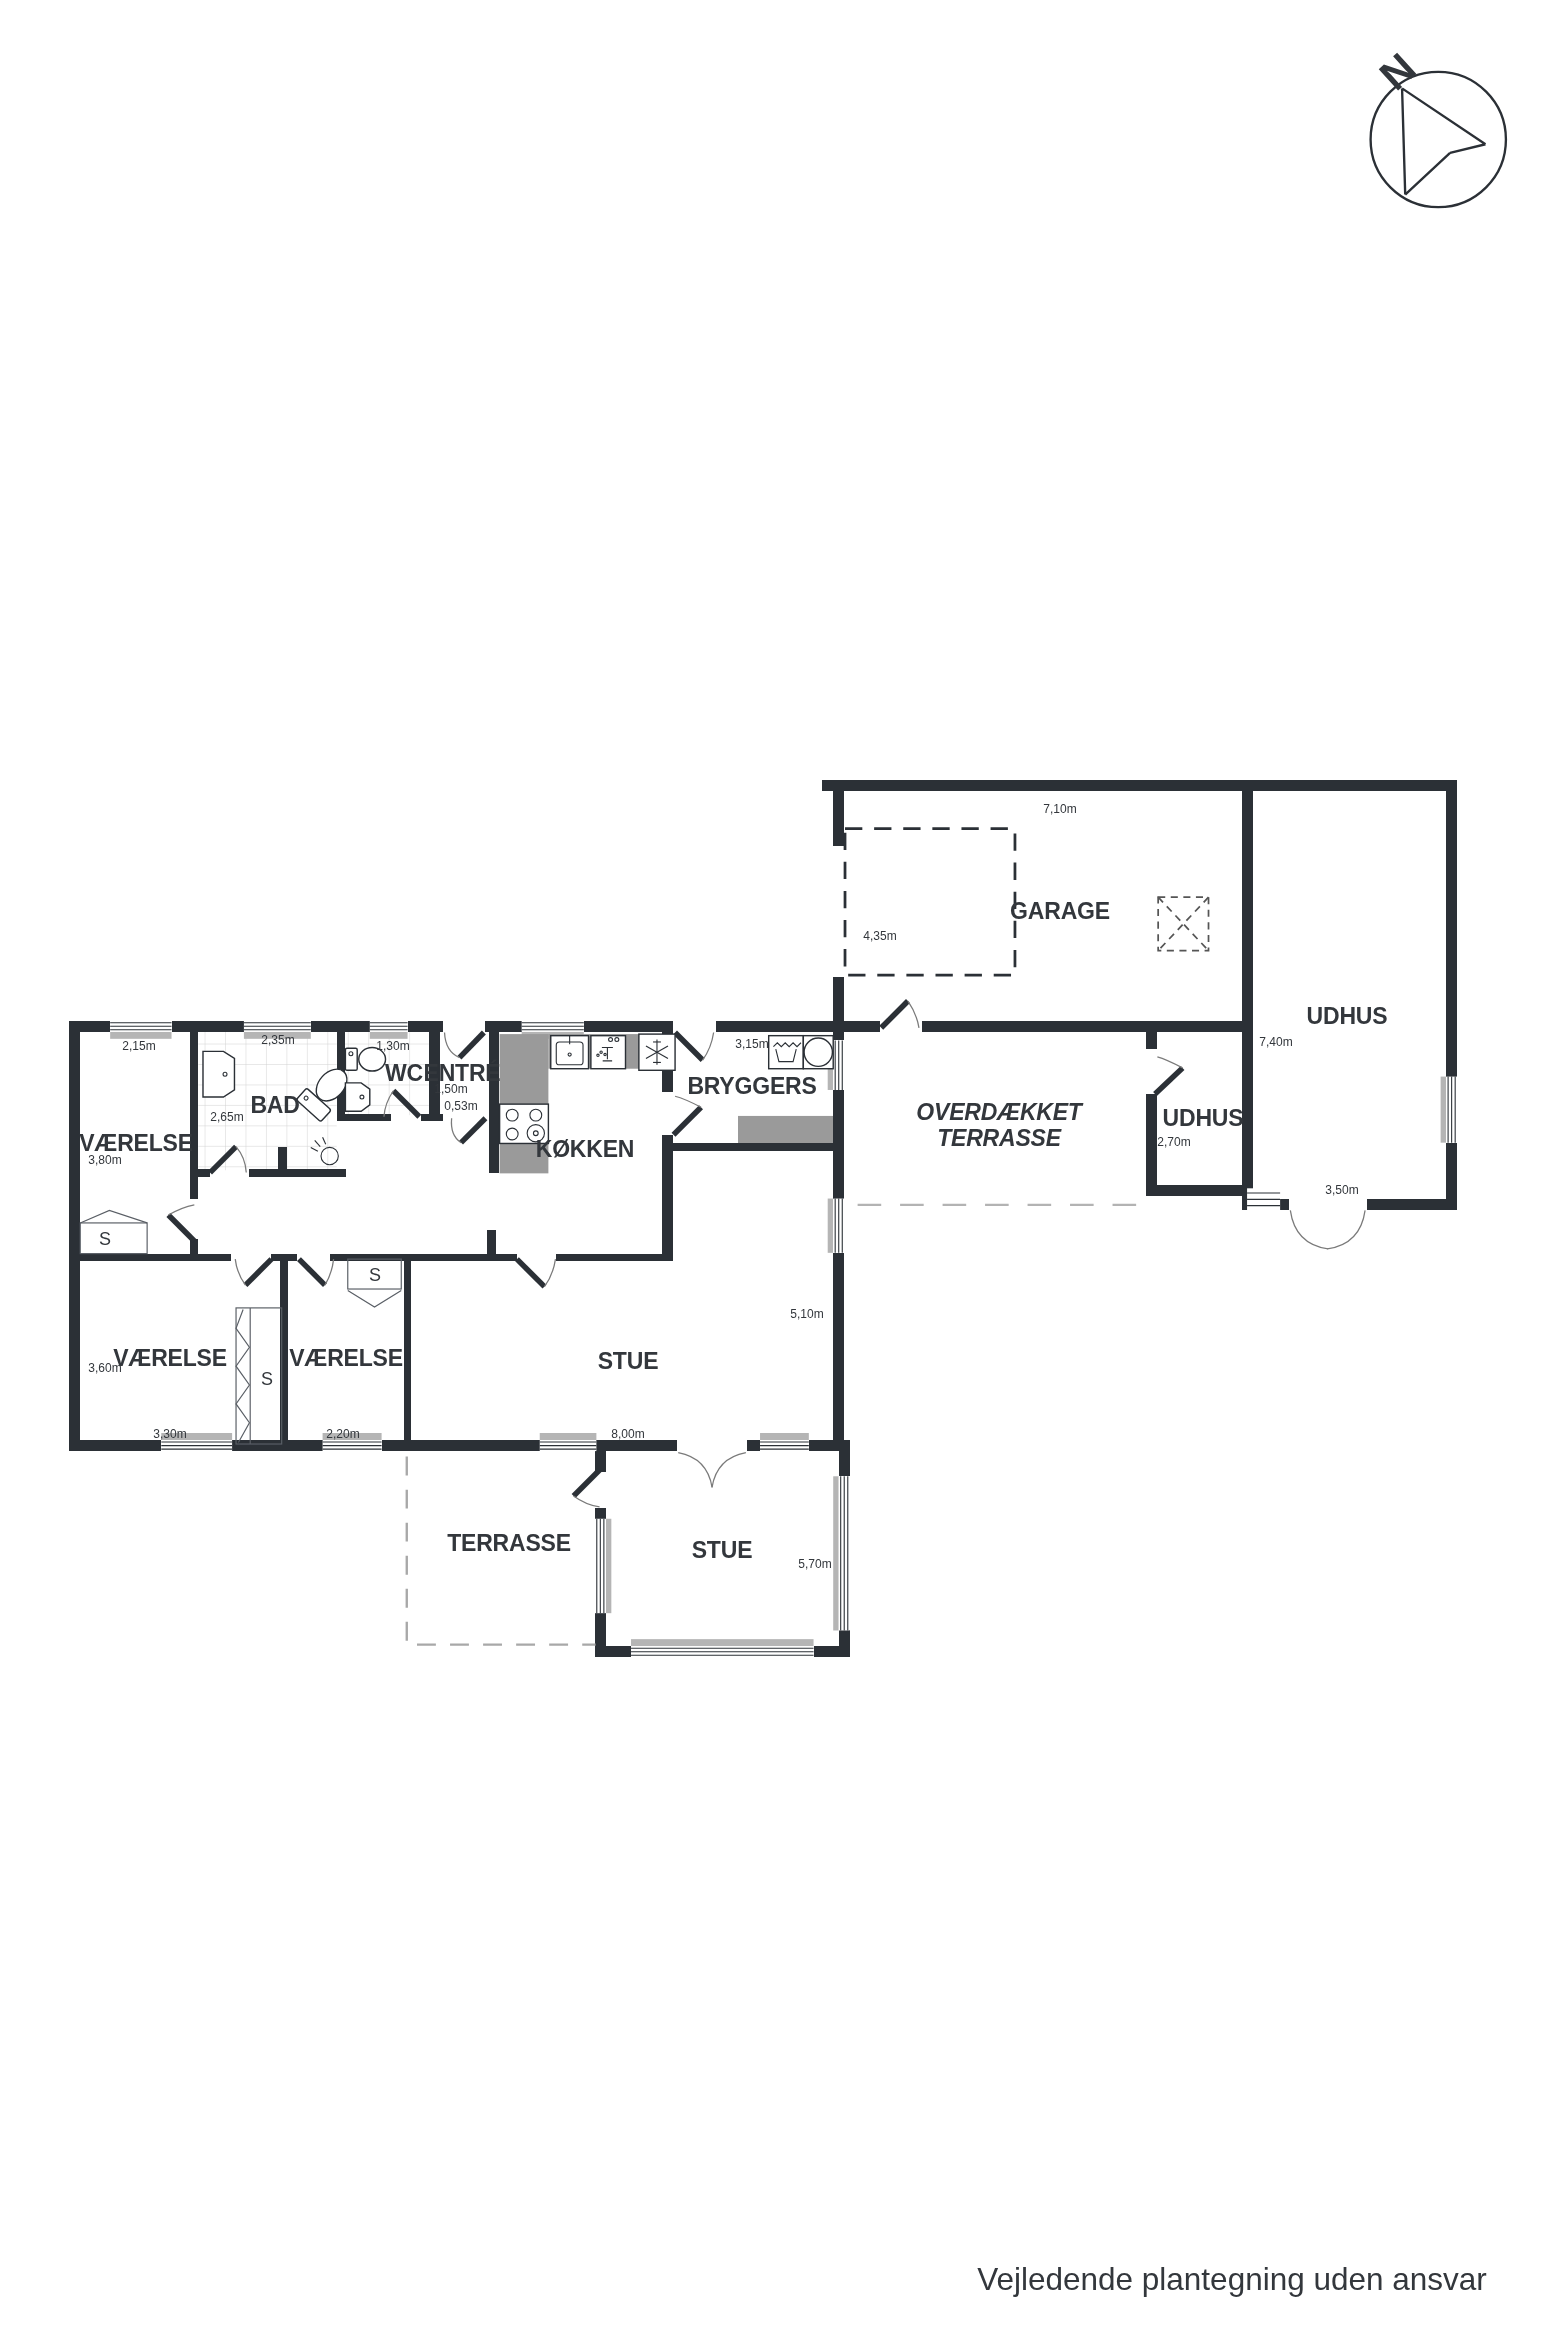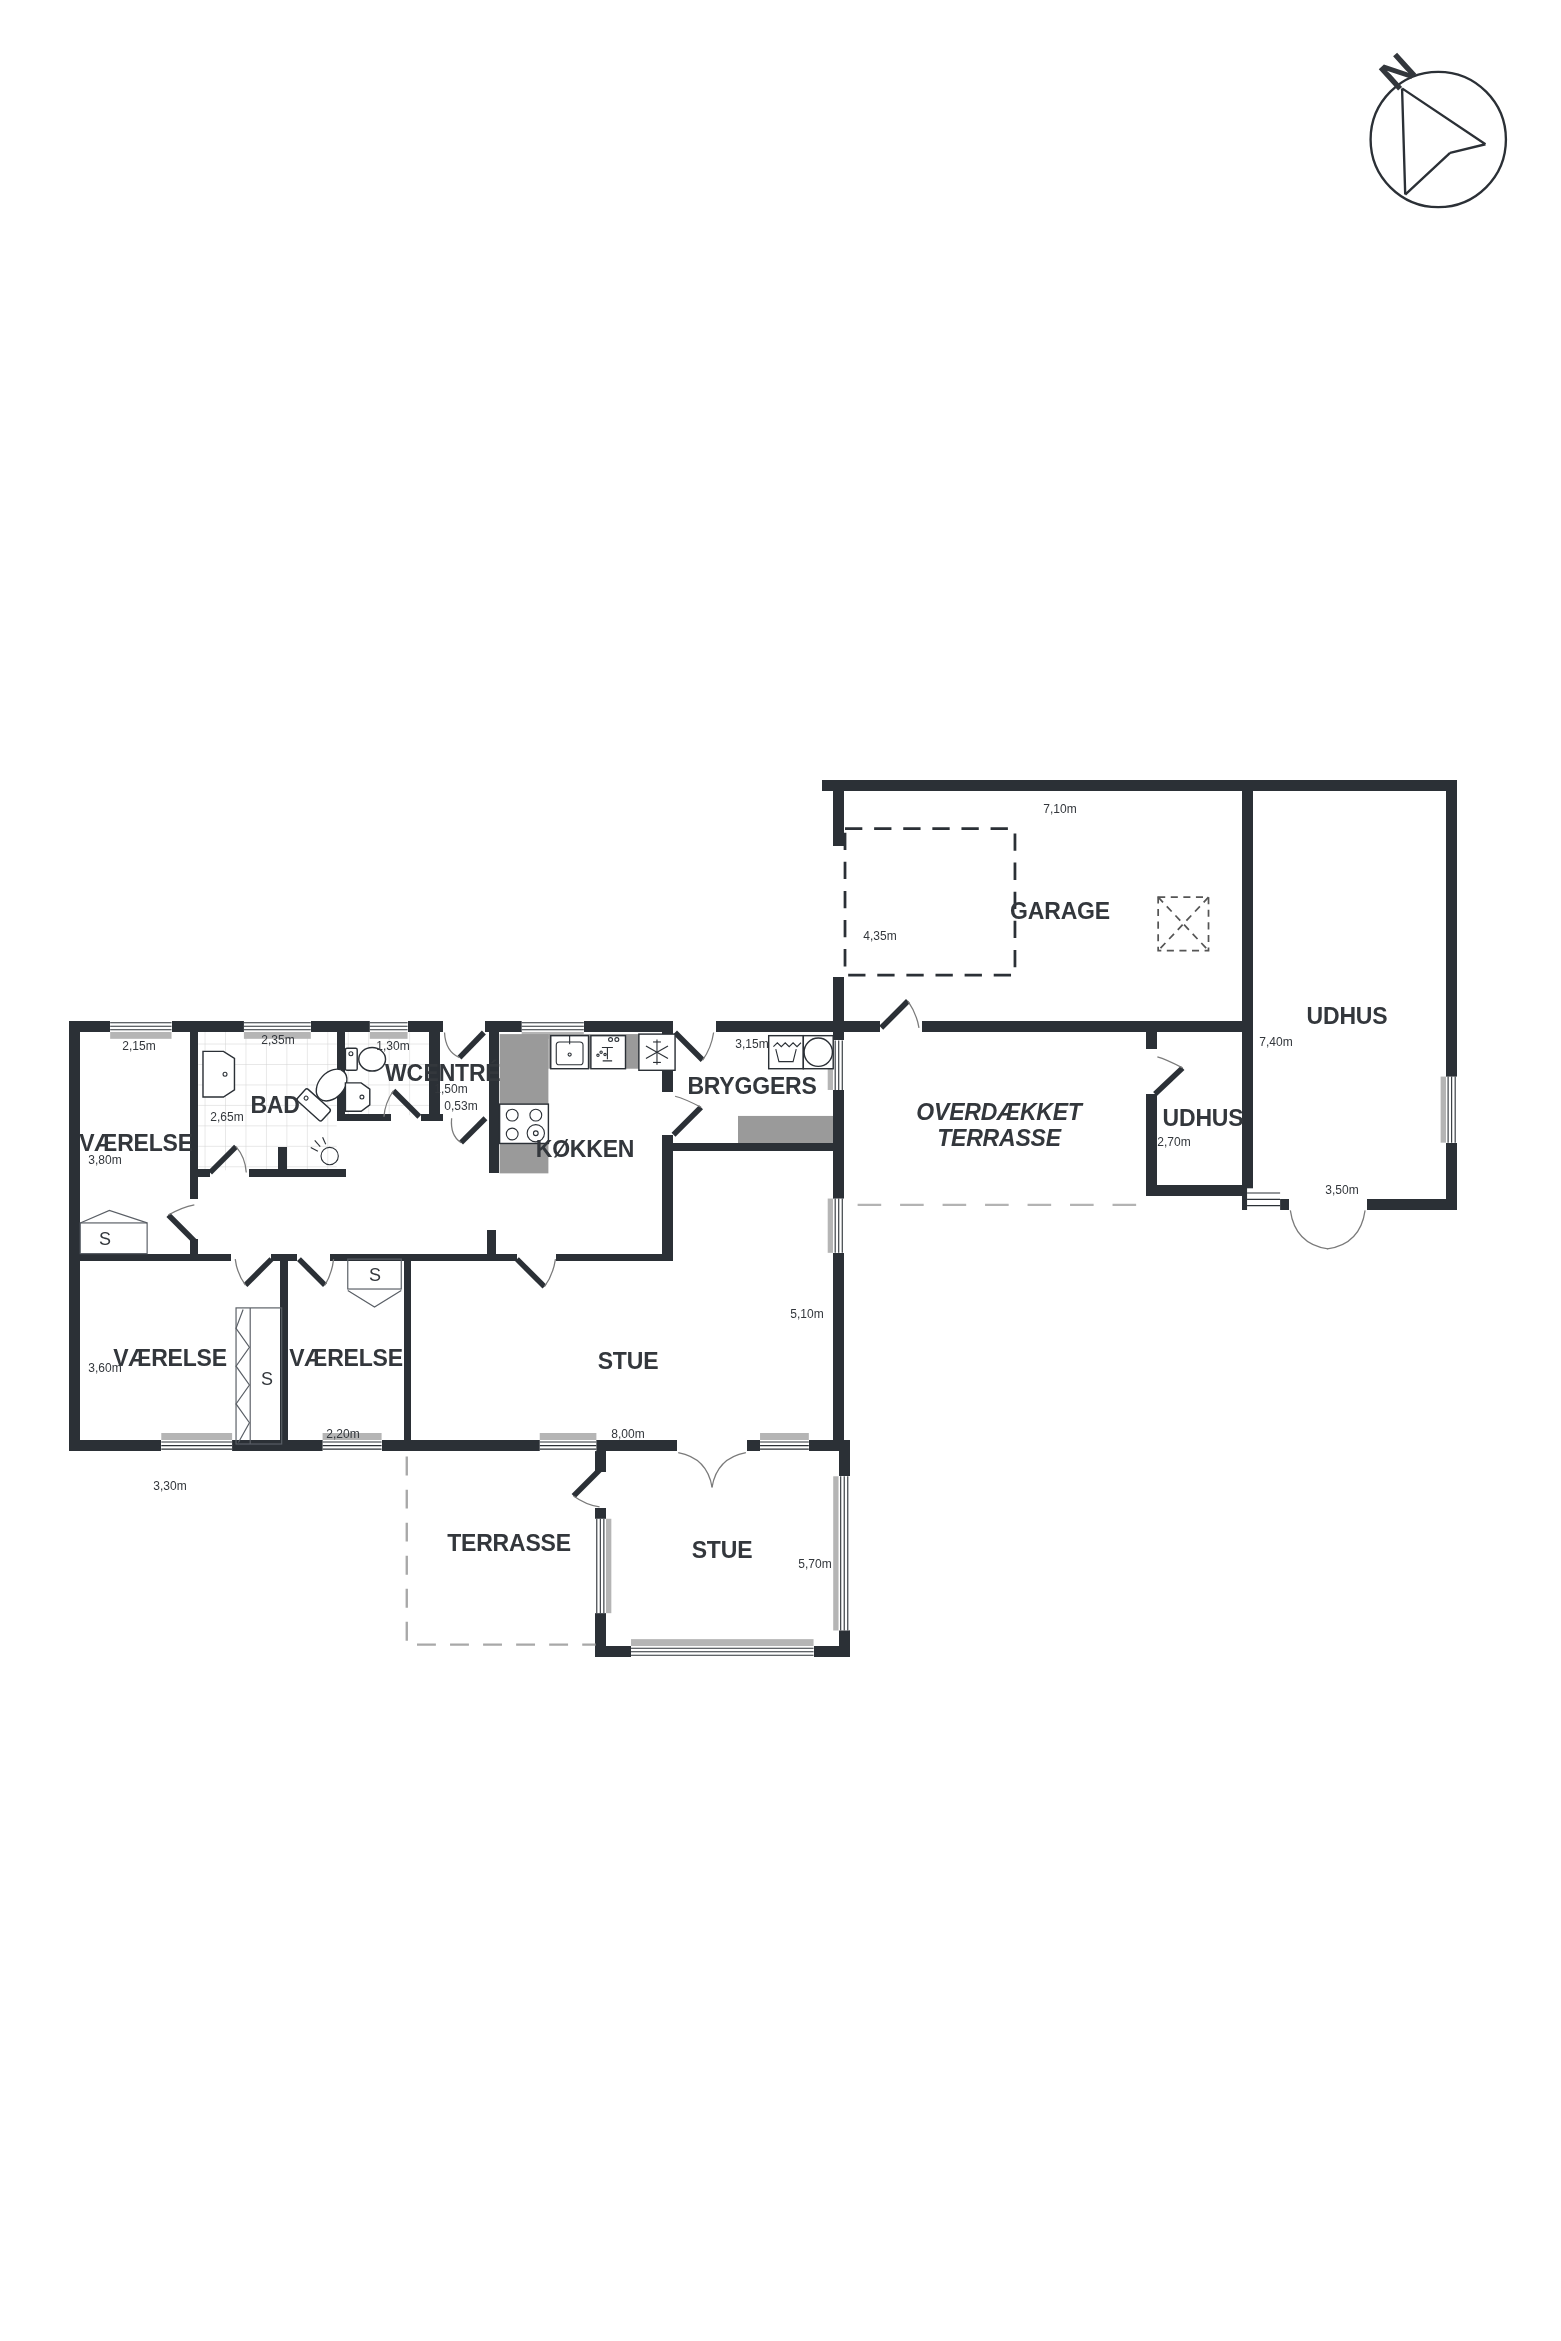--- a/index.html
+++ b/index.html
@@ -412,27 +412,28 @@
       <div class="lbl dim" style="left: 1174px; top: 1143px;">2,70m</div>
       <div class="lbl dim" style="left: 752px; top: 1045px;">3,15m</div>
       <div class="lbl dim" style="left: 139px; top: 1047px;">2,15m</div>
       <div class="lbl dim" style="left: 278px; top: 1041px;">2,35m</div>
       <div class="lbl dim" style="left: 393px; top: 1047px;">1,30m</div>
       <div class="lbl dim" style="left: 227px; top: 1118px;">2,65m</div>
       <div class="lbl dim" style="left: 451px; top: 1090px;">1,50m</div>
       <div class="lbl dim" style="left: 461px; top: 1107px;">0,53m</div>
       <div class="lbl dim" style="left: 105px; top: 1161px;">3,80m</div>
       <div class="lbl dim" style="left: 105px; top: 1369px;">3,60m</div>
-      <div class="lbl dim" style="left: 170px; top: 1487px;">3,30m</div>
+      <div class="lbl dim" style="left: 170px; top: 1435px;">3,30m</div>
       <div class="lbl dim" style="left: 343px; top: 1435px;">2,20m</div>
       <div class="lbl dim" style="left: 628px; top: 1435px;">8,00m</div>
       <div class="lbl dim" style="left: 807px; top: 1315px;">5,10m</div>
       <div class="lbl dim" style="left: 815px; top: 1565px;">5,70m</div>
       <div class="lbl slab" style="left: 105px; top: 1239px;">S</div>
       <div class="lbl slab" style="left: 267px; top: 1379px;">S</div>
       <div class="lbl slab" style="left: 375px; top: 1275px;">S</div>
     </div>
 
 <div class="lbl north" style="left:1398px;top:72px;">N</div>
 
+<div class="lbl footer" style="left:1232px;top:2279px;">Vejledende plantegning uden ansvar</div>
 
 </div>
 
 
 </body></html>

